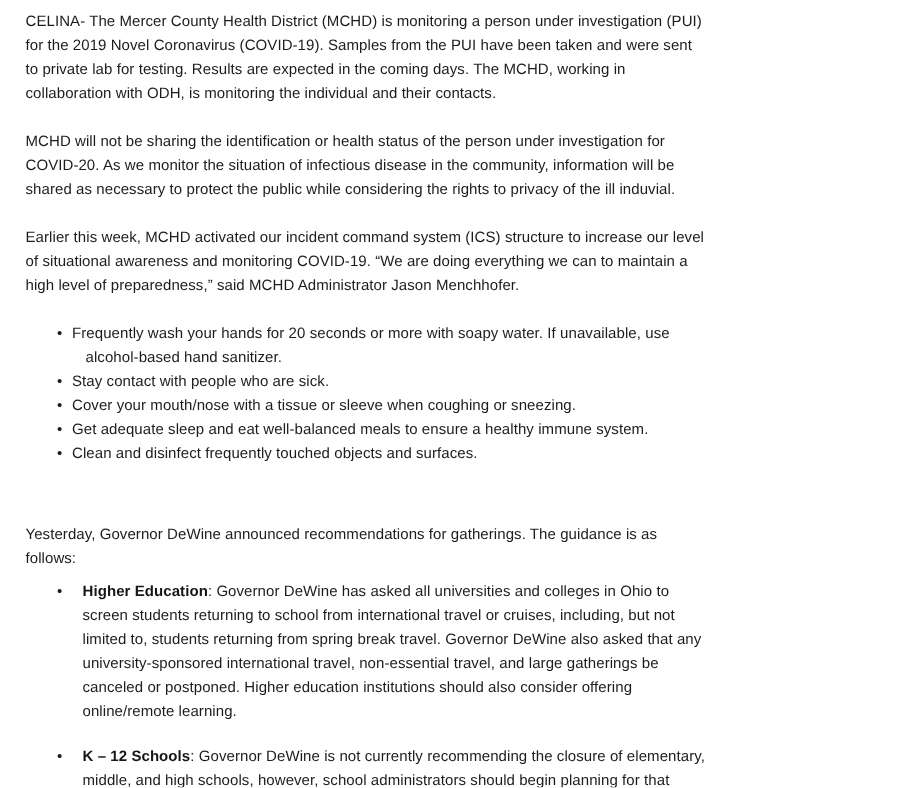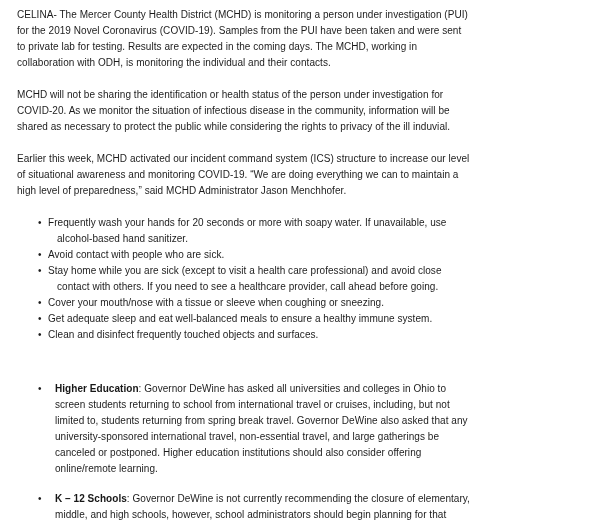--- a/index.html
+++ b/index.html
@@ -65,26 +65,26 @@
 
   <p>CELINA- The Mercer County Health District (MCHD) is monitoring a person under investigation (PUI) for the 2019 Novel Coronavirus (COVID-19).  Samples from the PUI have been taken and were sent to private lab for testing. Results are expected in the coming days. The MCHD, working in collaboration with ODH, is monitoring the individual and their contacts.</p>
 
   <p>MCHD will not be sharing the identification or health status of the person under investigation for COVID-20. As we monitor the situation of infectious disease in the community, information will be shared as necessary to protect the public while considering the rights to privacy of the ill induvial.</p>
 
   <p>Earlier this week, MCHD activated our incident command system (ICS) structure to increase our level of situational awareness and monitoring COVID-19. “We are doing everything we can to maintain a high level of preparedness,” said MCHD Administrator Jason Menchhofer.</p>
 
 
   <ul class="precautions-list">
     <li>Frequently wash your hands for 20 seconds or more with soapy water. If unavailable, use alcohol-based hand sanitizer.</li>
-    <li>Avoid contact with people who are sick.</li>
-    <li>Stay home while you are sick (except to visit a health care professional) and avoid close contact with others. If you need to see a healthcare provider, call ahead before going.</li>
+    <li>Stay contact with people who are sick.</li>
     <li>Cover your mouth/nose with a tissue or sleeve when coughing or sneezing.</li>
     <li>Get adequate sleep and eat well-balanced meals to ensure a healthy immune system.</li>
     <li>Clean and disinfect frequently touched objects and surfaces.</li>
   </ul>
 
+  <p style="margin-bottom:0;">Yesterday, Governor DeWine announced recommendations for gatherings. The guidance is as follows:</p>
 
   <ul class="gatherings-list">
     <li><strong>Higher Education</strong><span>: Governor DeWine has asked all universities and colleges in Ohio to screen students returning to school from international travel or cruises, including, but not limited to, students returning from spring break travel. Governor DeWine also asked that any university-sponsored international travel, non-essential travel, and large gatherings be canceled or postponed. Higher education institutions should also consider offering online/remote learning.</span></li>
     <li><strong>K – 12 Schools</strong><span>: Governor DeWine is not currently recommending the closure of elementary, middle, and high schools, however, school administrators should begin planning for that possibility. Parents should also begin planning for the potential that they may need to stay home with their children or find alternate child care solutions.</span></li>
   </ul>
 
 </div>
 
 </body></html>

